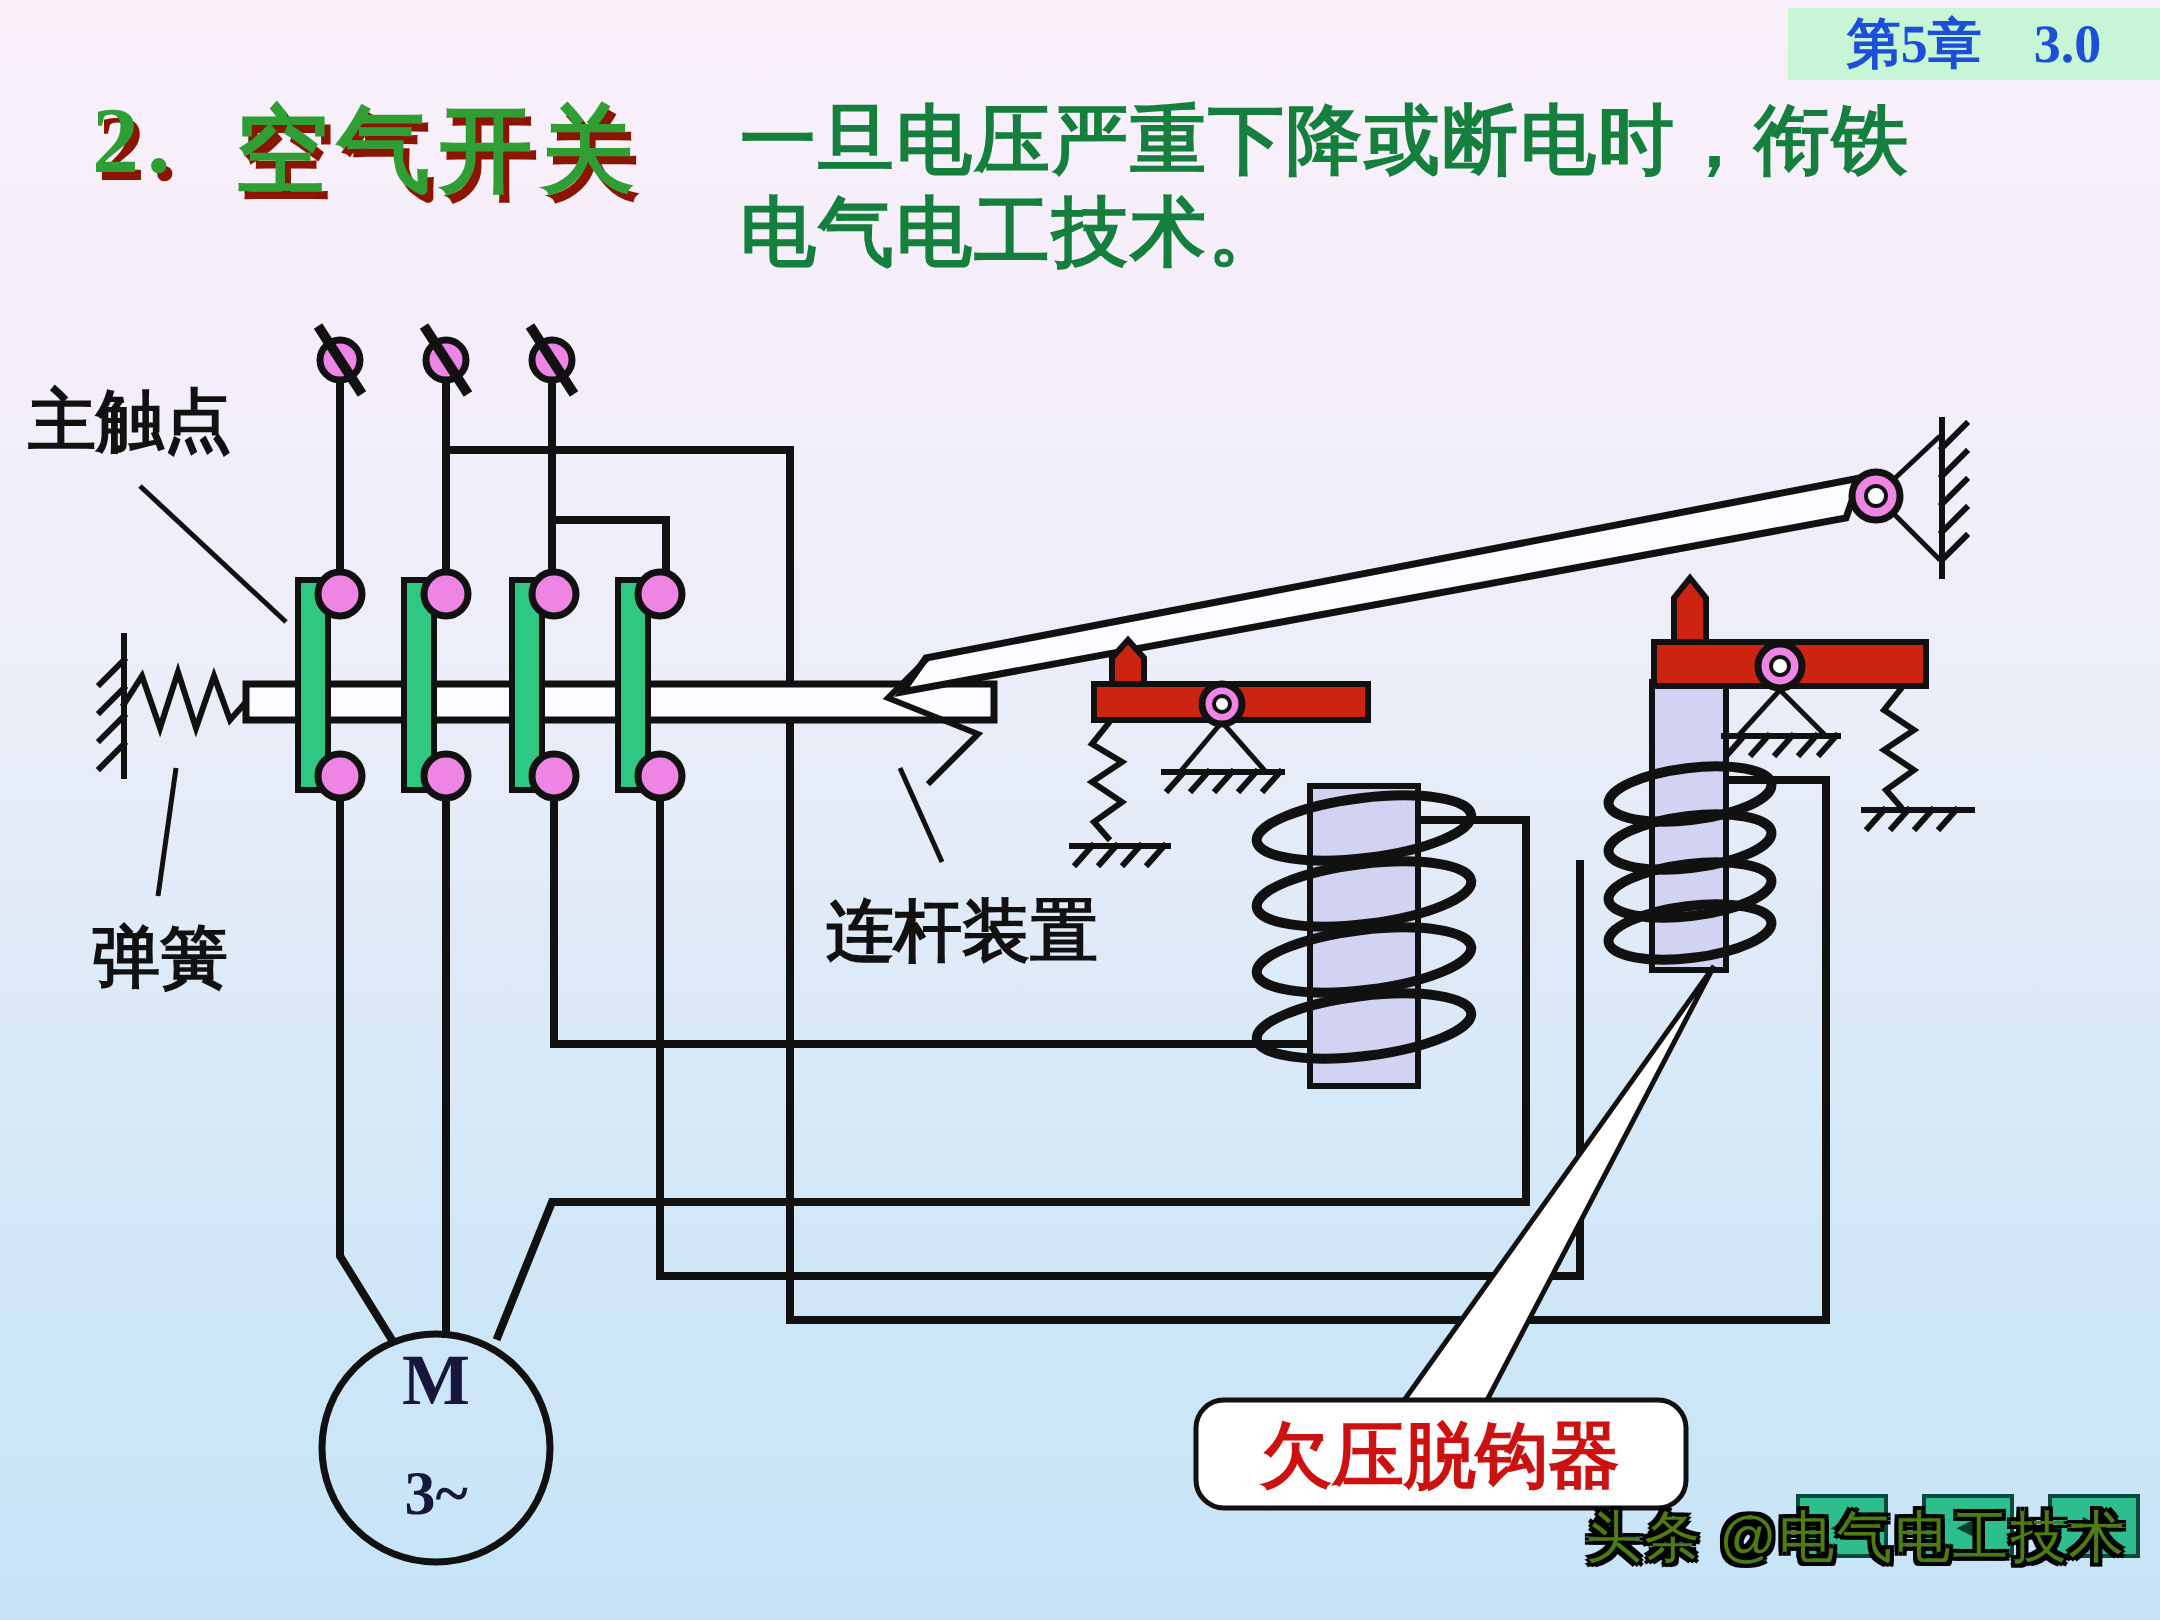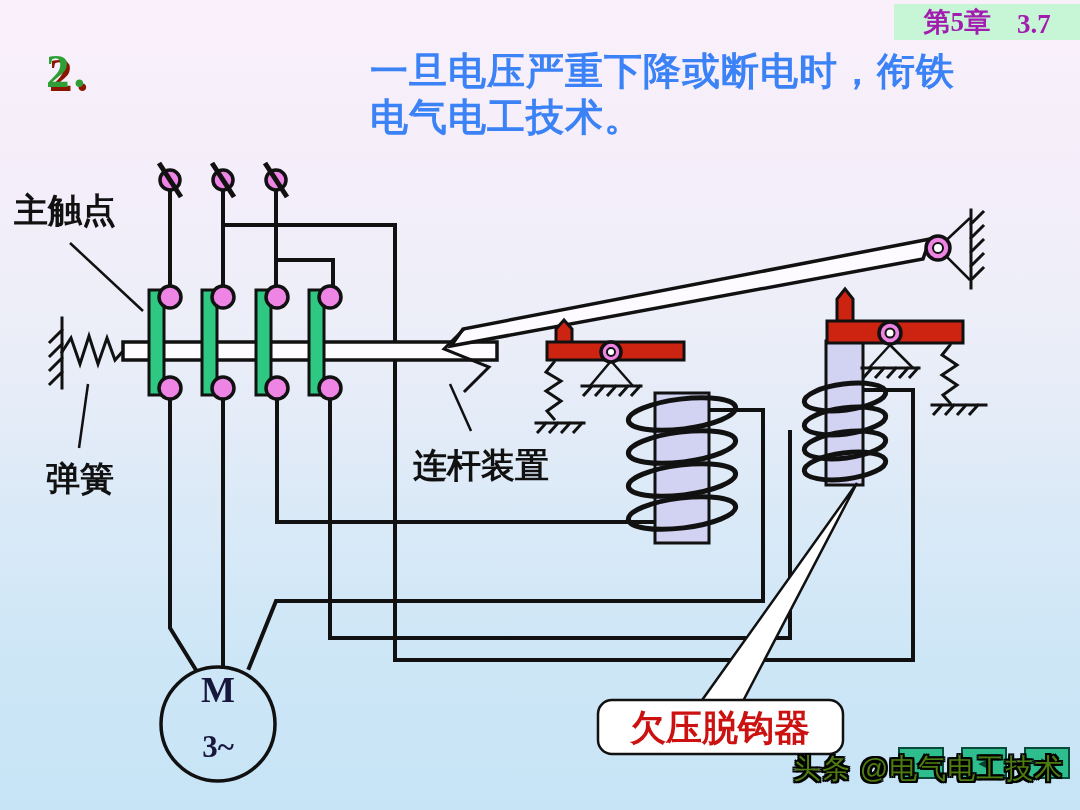--- a/index.html
+++ b/index.html
@@ -1,26 +1,26 @@
 <!DOCTYPE html>
 <html><head>
 <meta charset="utf-8">
 <style>
   html,body{margin:0;padding:0;}
   body{width:1080px;height:810px;overflow:hidden;position:relative;
        font-family:"Liberation Serif","DejaVu Serif",serif;
        background:linear-gradient(180deg,#f9f0fa 0%,#f4eefa 22%,#ebeef8 42%,#ddeaf7 60%,#cfe7f7 78%,#c6e4f6 100%);}
   .abs{position:absolute;}
   #badge{right:0;top:4px;width:186px;height:36px;background:#c7f6d7;
-         display:flex;align-items:flex-end;justify-content:center;gap:26px;
-         font-size:27px;font-weight:bold;color:#a21caf;}
+         display:flex;align-items:center;justify-content:center;gap:26px;
+         font-size:27px;font-weight:bold;color:#1d4ed8;}
   #slide-title{left:46px;top:44px;font-size:47px;font-weight:bold;color:#2f9e35;
           text-shadow:3px 4px 0 #8b1500;display:flex;gap:28px;letter-spacing:4px;}
   #description{left:370px;top:48px;width:700px;font-size:38px;font-weight:600;
-          color:#3b82f6;line-height:46px;letter-spacing:1px;}
+          color:#15803d;line-height:46px;letter-spacing:1px;}
   #diagram{left:0;top:0;}
   #watermark{left:793px;top:750px;font-size:28px;font-weight:normal;color:#4d7c0f;
      font-family:"Liberation Sans","DejaVu Sans",sans-serif;letter-spacing:1px;white-space:nowrap;
      text-shadow:-2px -2px 0 #000,2px -2px 0 #000,-2px 2px 0 #000,2px 2px 0 #000,
                  0 2px 0 #000,2px 0 0 #000,0 -2px 0 #000,-2px 0 0 #000;z-index:6;}
   #nav-buttons{left:898px;top:747px;display:flex;gap:17px;z-index:5;}
   .nav-btn{width:42px;height:28px;background:#2ebd8d;border:2px solid #0a4a3a;
      display:flex;align-items:center;justify-content:center;font-size:15px;color:#06402e;
      font-family:"DejaVu Sans",sans-serif;}
   svg text{font-family:"Liberation Serif","DejaVu Serif",serif;}
@@ -29,25 +29,26 @@
   .mech{stroke:#111;stroke-width:3;fill:none;stroke-linecap:square;}
   .coil{stroke:#111;stroke-width:5;fill:none;}
   .whitepart{fill:#fdfbff;stroke:#111;stroke-width:3.5;}
   .lbl{font-size:34px;font-weight:600;fill:#111;}
 </style>
 </head>
 <body>
 
 <div id="badge" class="abs">
   <span>第5章</span>
-  <span>3.7</span>
+  <span>3.0</span>
 </div>
 
 <div id="slide-title" class="abs">
   <span>2.</span>
+  <span>空气开关</span>
 </div>
 
 <div id="description" class="abs">
   <div>一旦电压严重下降或断电时，衔铁</div>
   <div>电气电工技术。</div>
 </div>
 
 <svg id="diagram" class="abs" width="1080" height="810" viewBox="0 0 1080 810">
 
   <g>

